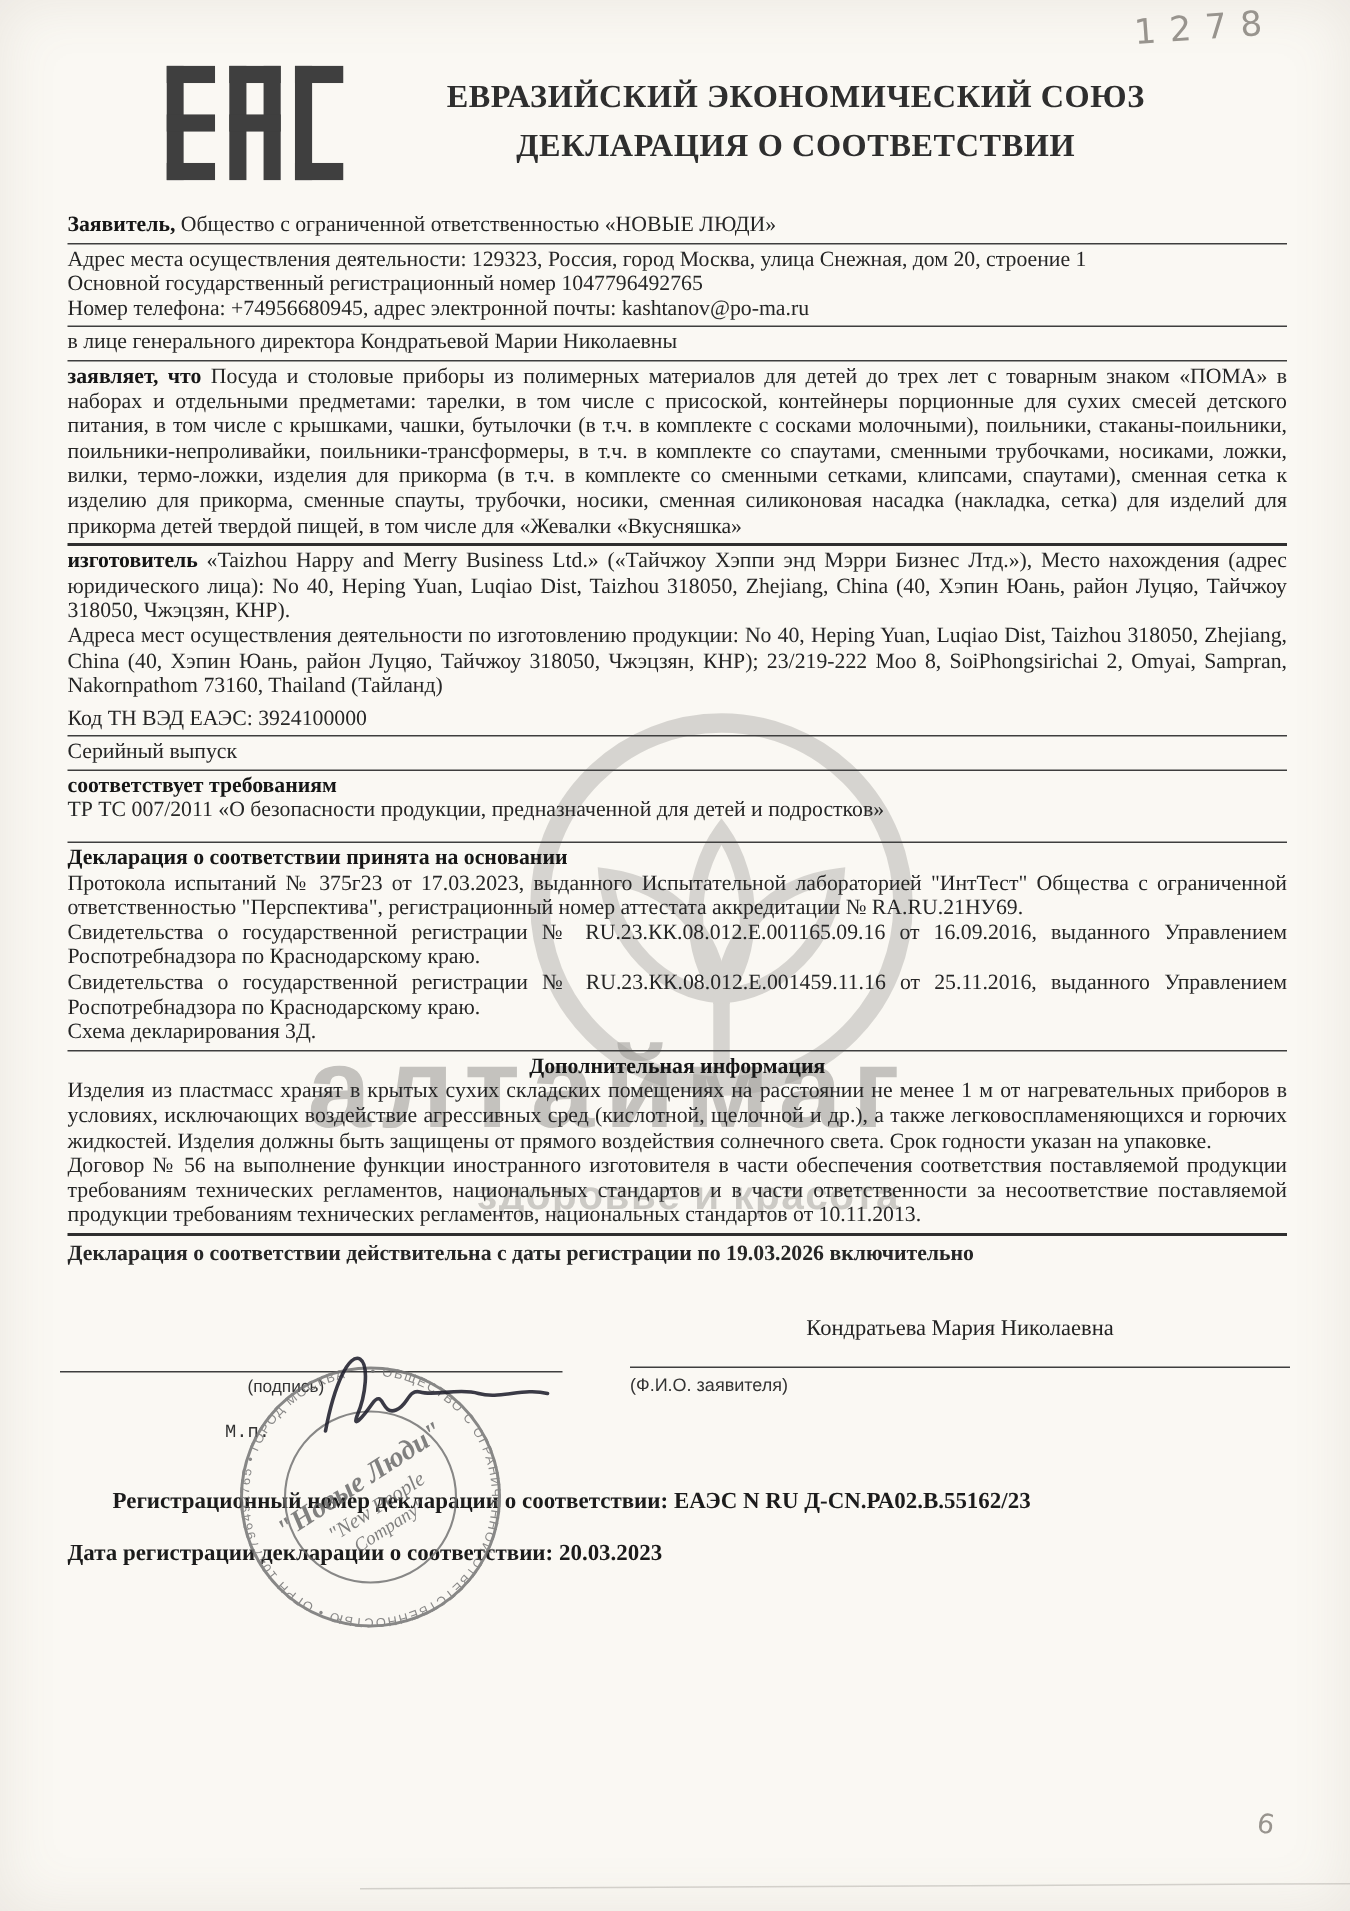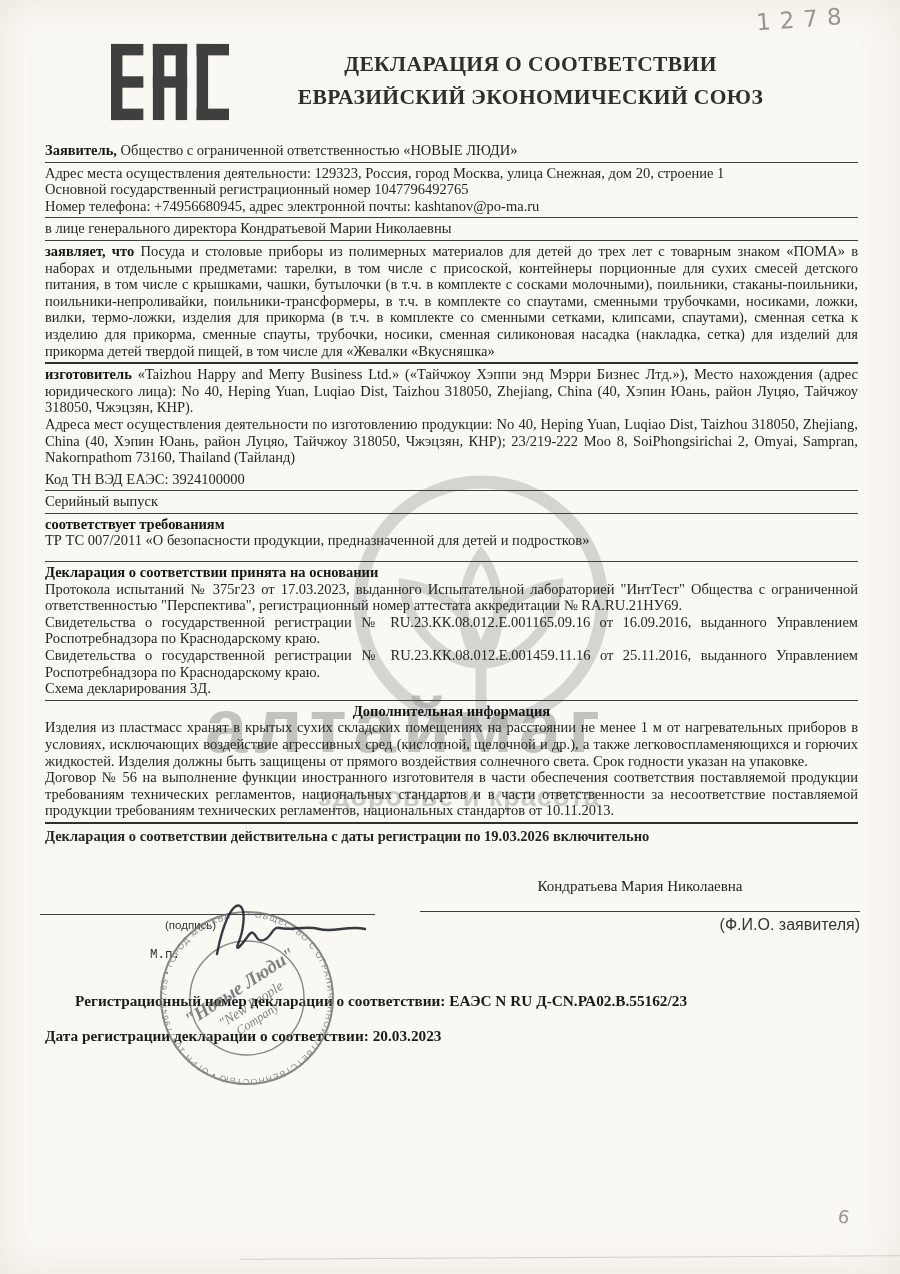--- a/index.html
+++ b/index.html
@@ -19,22 +19,22 @@
   .lbl{font-weight:bold;color:#161616;}
   .pad-b{padding-bottom:12px;}
   p.m0{margin:0;}
   
   .sig-area{position:relative;height:122px;margin-top:8px;}
   .sig-line-left{position:absolute;left:-5px;top:58px;width:335px;border-top:1.5px solid #3e3e3e;}
   .sig-caption-left{position:absolute;left:120px;top:63px;font-family:"Liberation Sans",sans-serif;font-size:11.5px;color:#333;}
   .mp{position:absolute;left:105px;top:92px;font-family:Liberation Mono, monospace;font-size:12.5px;color:#333;}
   .sig-name{position:absolute;left:375px;top:22px;width:440px;text-align:center;font-size:15px;color:#222;}
   .sig-line-right{position:absolute;left:375px;top:55px;width:440px;border-top:1.5px solid #3e3e3e;}
-  .sig-caption-right{position:absolute;left:375px;top:60px;width:440px;text-align:right;
-                     font-family:"Liberation Sans",sans-serif;font-size:16px;color:#333;}
+  .sig-caption-right{position:absolute;left:375px;top:60px;width:440px;text-align:left;
+                     font-family:"Liberation Sans",sans-serif;font-size:12px;color:#333;}
   .reg-line{font-size:15.3px;font-weight:bold;color:#1b1b1b;margin-top:14px;margin-left:30px;}
   .date-line{font-size:15.3px;font-weight:bold;color:#1b1b1b;margin-top:17px;}
   
   .wm-tree{position:absolute;left:346px;top:468px;opacity:.42;}
   .wm-brand{position:absolute;left:205px;top:682px;font-family:"Liberation Sans",sans-serif;
             font-weight:bold;font-size:76px;letter-spacing:7px;color:#a19f9b;opacity:.6;white-space:nowrap;}
   .wm-tagline{position:absolute;left:318px;top:782px;font-family:"Liberation Sans",sans-serif;
               font-weight:bold;font-size:27px;letter-spacing:1px;color:#aeaca8;opacity:.6;white-space:nowrap;}
   
   .stamp{position:absolute;left:152px;top:903px;opacity:.82;}
@@ -74,22 +74,22 @@
           <rect x="44" y="0" width="12" height="80"></rect>
             <rect x="68" y="0" width="12" height="80"></rect>
           <rect x="44" y="0" width="36" height="12"></rect>
             <rect x="44" y="34" width="36" height="12"></rect>
           <rect x="90" y="0" width="12" height="80"></rect>
             <rect x="90" y="0" width="34" height="12"></rect>
           <rect x="90" y="68" width="34" height="12"></rect>
         </g>
       </svg>
       <div class="titles">
+        <div>ЕВРАЗИЙСКИЙ ЭКОНОМИЧЕСКИЙ СОЮЗ</div>
         <div>ДЕКЛАРАЦИЯ О СООТВЕТСТВИИ</div>
-        <div>ЕВРАЗИЙСКИЙ ЭКОНОМИЧЕСКИЙ СОЮЗ</div>
       </div>
     </div>
 
     <div class="row">
       <span class="lbl">Заявитель,</span>
       <span>Общество с ограниченной ответственностью «НОВЫЕ ЛЮДИ»</span>
     </div>
 
     <div class="row">
       <div>Адрес места осуществления деятельности: 129323, Россия, город Москва, улица Снежная, дом 20, строение 1</div>

